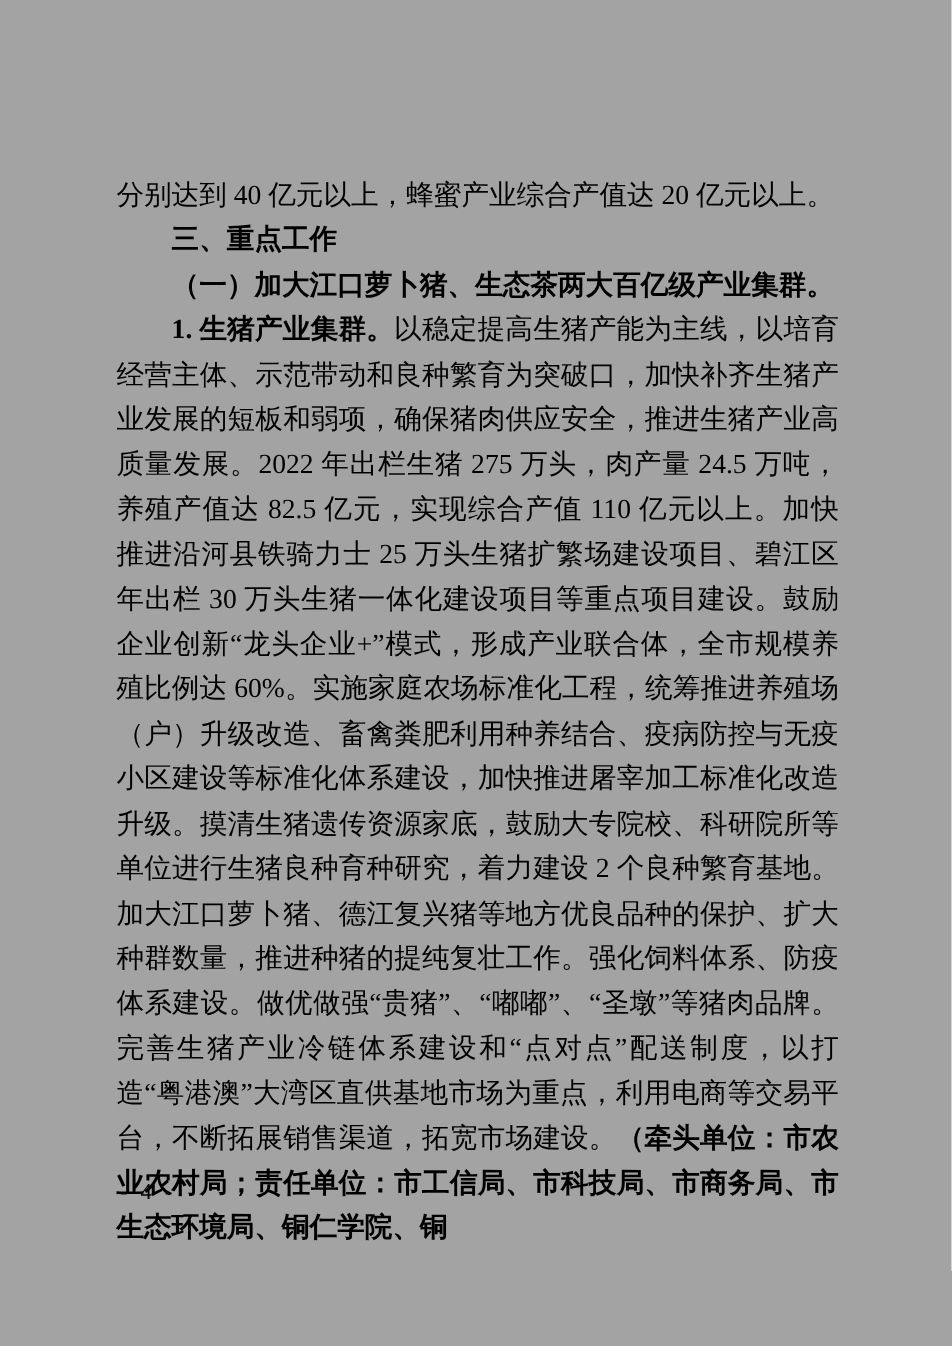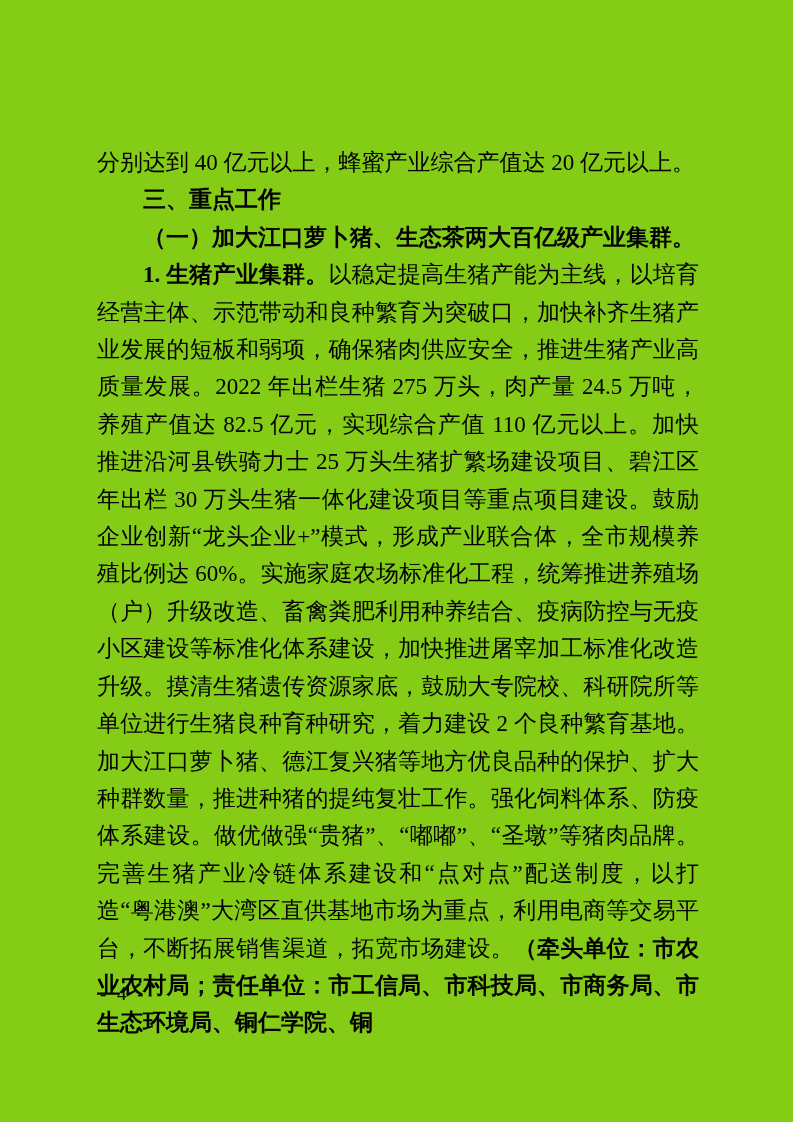--- a/index.html
+++ b/index.html
@@ -4,21 +4,21 @@
 <style>
   html, body {
     margin: 0;
     padding: 0;
     background: #ffffff;
   }
   .page {
     position: relative;
     width: 793px;
     height: 1122px;
-    background: #84cc16;
+    background: #a3a3a3;
     color: #000000;
     font-family: "Liberation Serif", "DejaVu Serif", serif;
     overflow: hidden;
   }
   .content {
     position: absolute;
     left: 97px;
     top: 144px;
     width: 602px;
     font-size: 23px;

